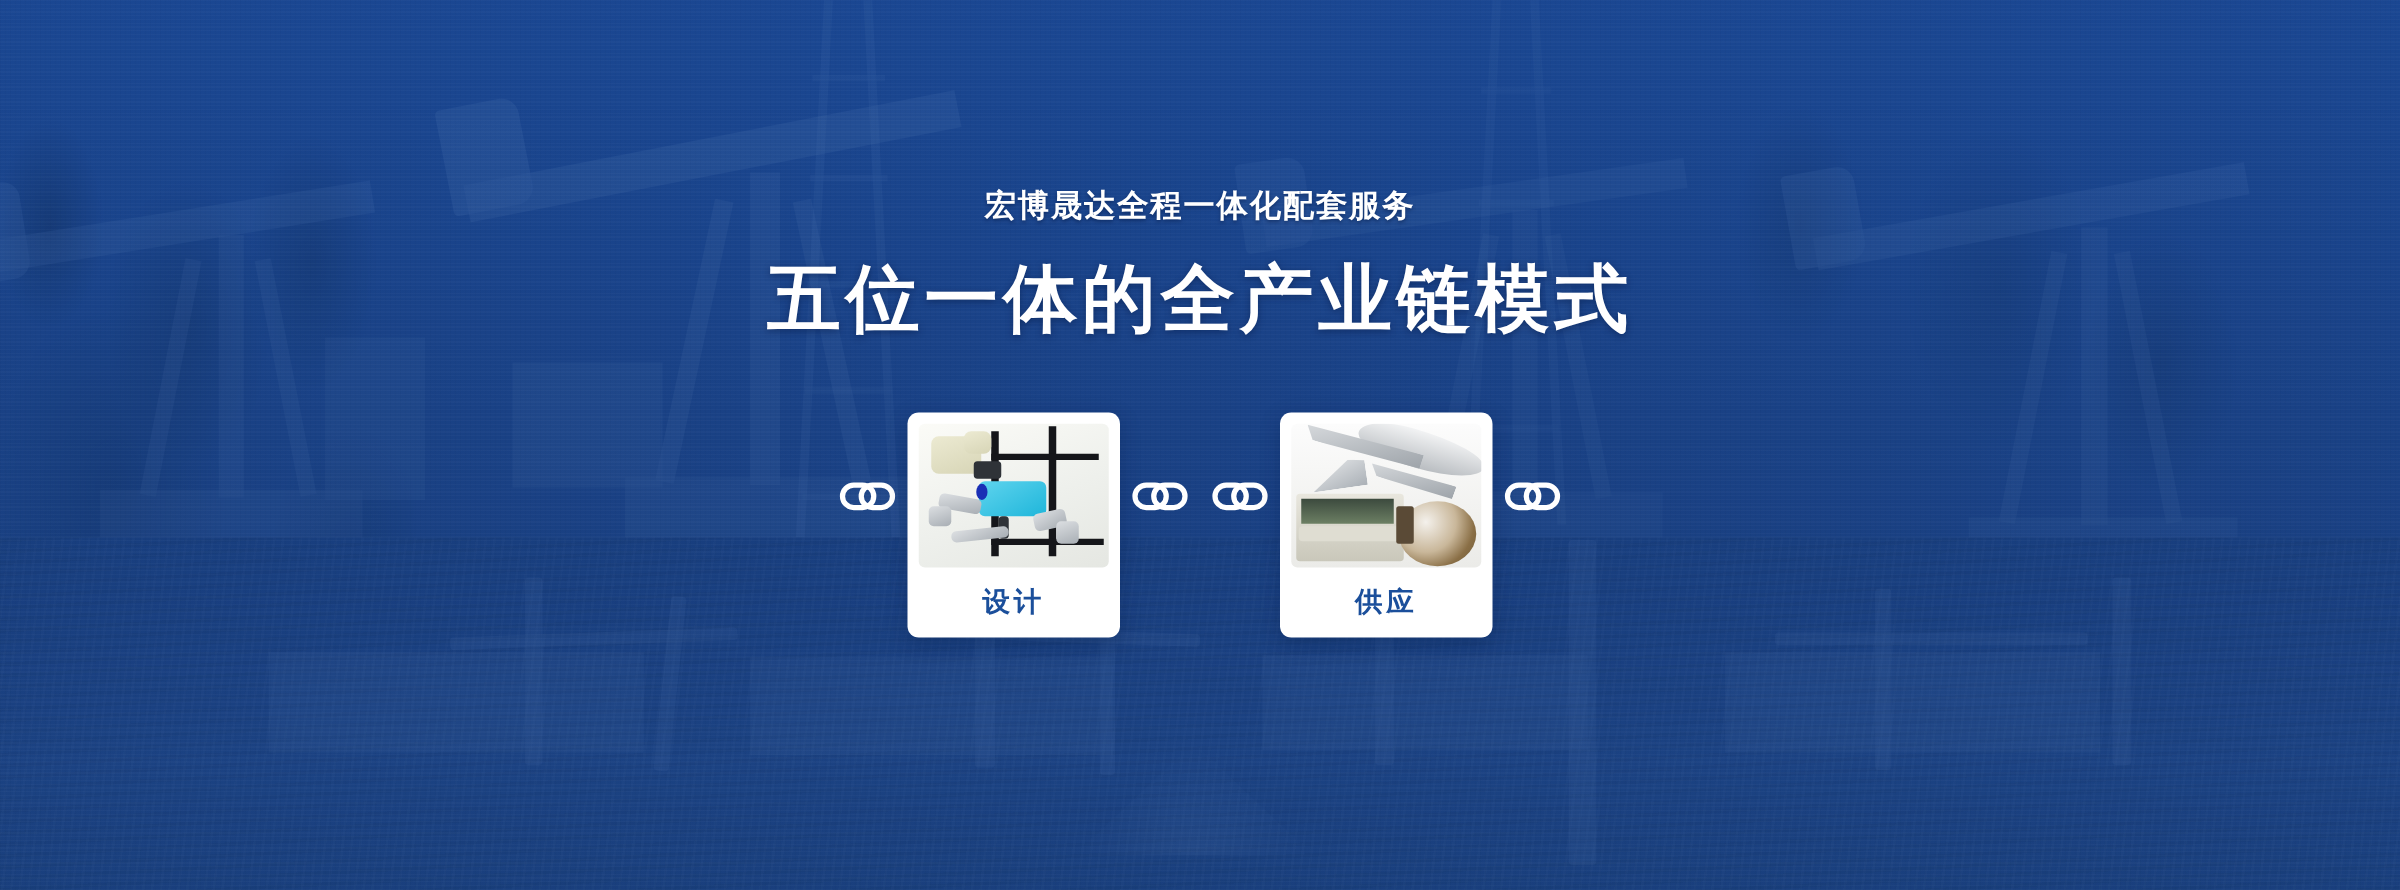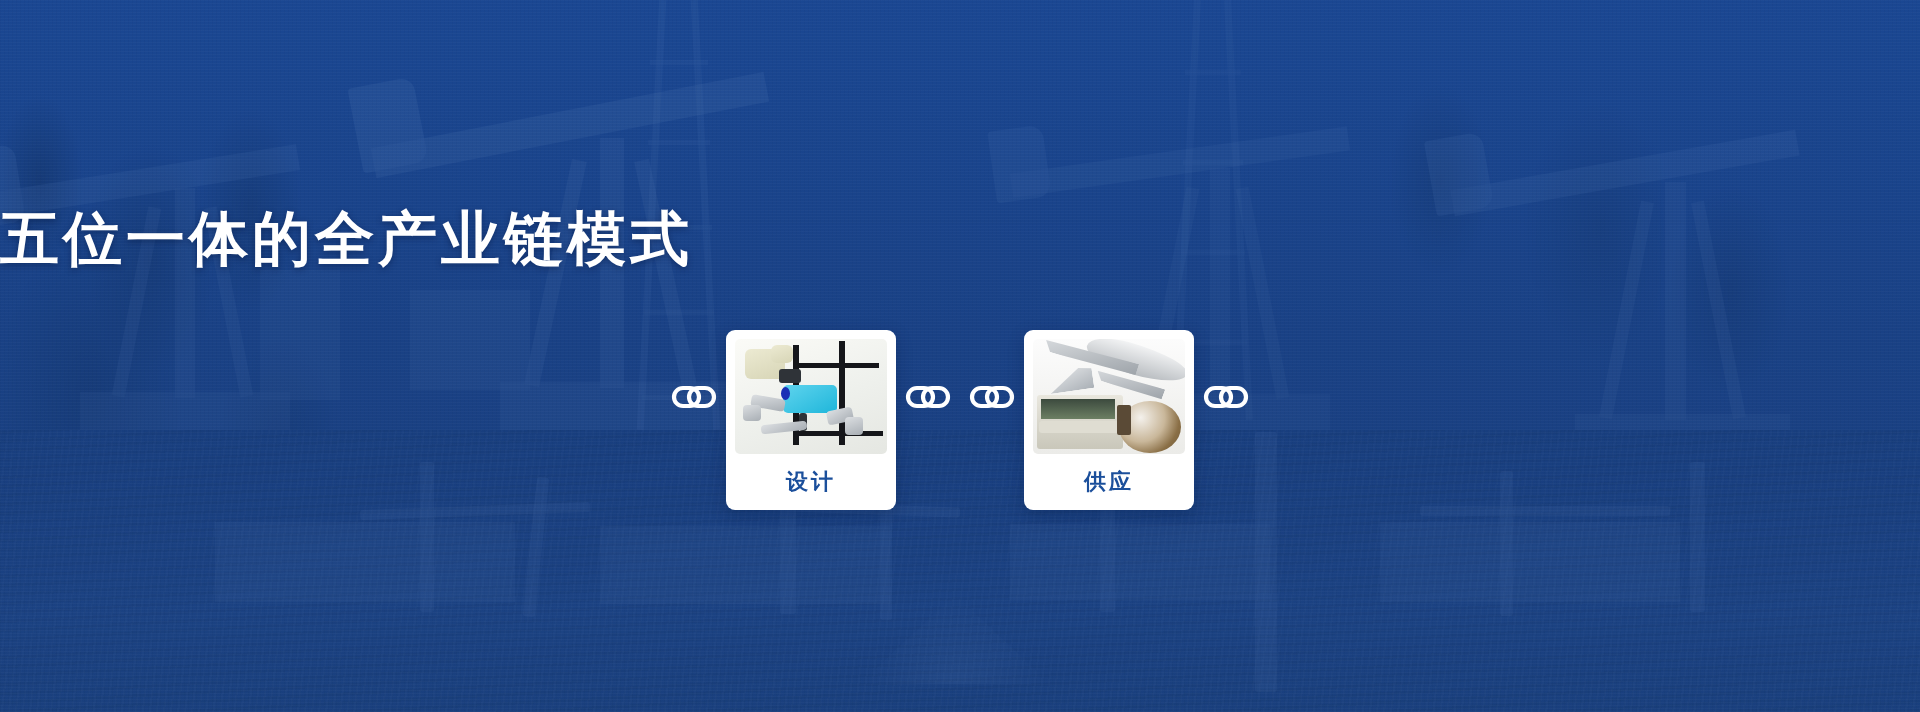--- a/index.html
+++ b/index.html
@@ -91,21 +91,21 @@
 
   
   .content{position:relative;z-index:5;width:1920px;height:712px;}
 
   .subtitle{
     position:absolute;top:148px;left:0;width:1920px;text-align:center;
     color:#ffffff;font-size:25px;font-weight:bold;letter-spacing:1.5px;
     text-shadow:0 1px 3px rgba(0,20,60,.45);
   }
   .title{
-    position:absolute;top:200px;left:0;width:1920px;
+    position:absolute;top:200px;left:0;width:1920px;text-align:center;
     color:#ffffff;font-size:59px;font-weight:bold;letter-spacing:4px;
     text-shadow:0 2px 6px rgba(0,18,55,.40);
   }
 
   .chain-row{
     position:absolute;top:330px;left:0;width:1920px;
     display:flex;align-items:flex-start;justify-content:center;gap:0;
   }
 
   .card{
@@ -259,20 +259,21 @@
       <div class="mound"></div>
     </div>
 
     <div class="tint"></div>
     <div class="tint2"></div>
     <div class="grain"></div>
   </div>
 
   <div class="content">
 
+    <div class="subtitle">宏博晟达全程一体化配套服务</div>
     <div class="title">五位一体的全产业链模式</div>
 
     <div class="chain-row">
 
 
       <div class="link">
         <svg width="48" height="30" viewBox="0 0 48 30" aria-hidden="true">
           <g fill="none" stroke="#ffffff" stroke-width="4.2" stroke-linecap="round">
             <path d="M20 6 h-7 a9 9 0 0 0 0 18 h7 a9 9 0 0 0 0 -18"></path>
             <path d="M28 6 h7 a9 9 0 0 1 0 18 h-7 a9 9 0 0 1 0 -18"></path>

